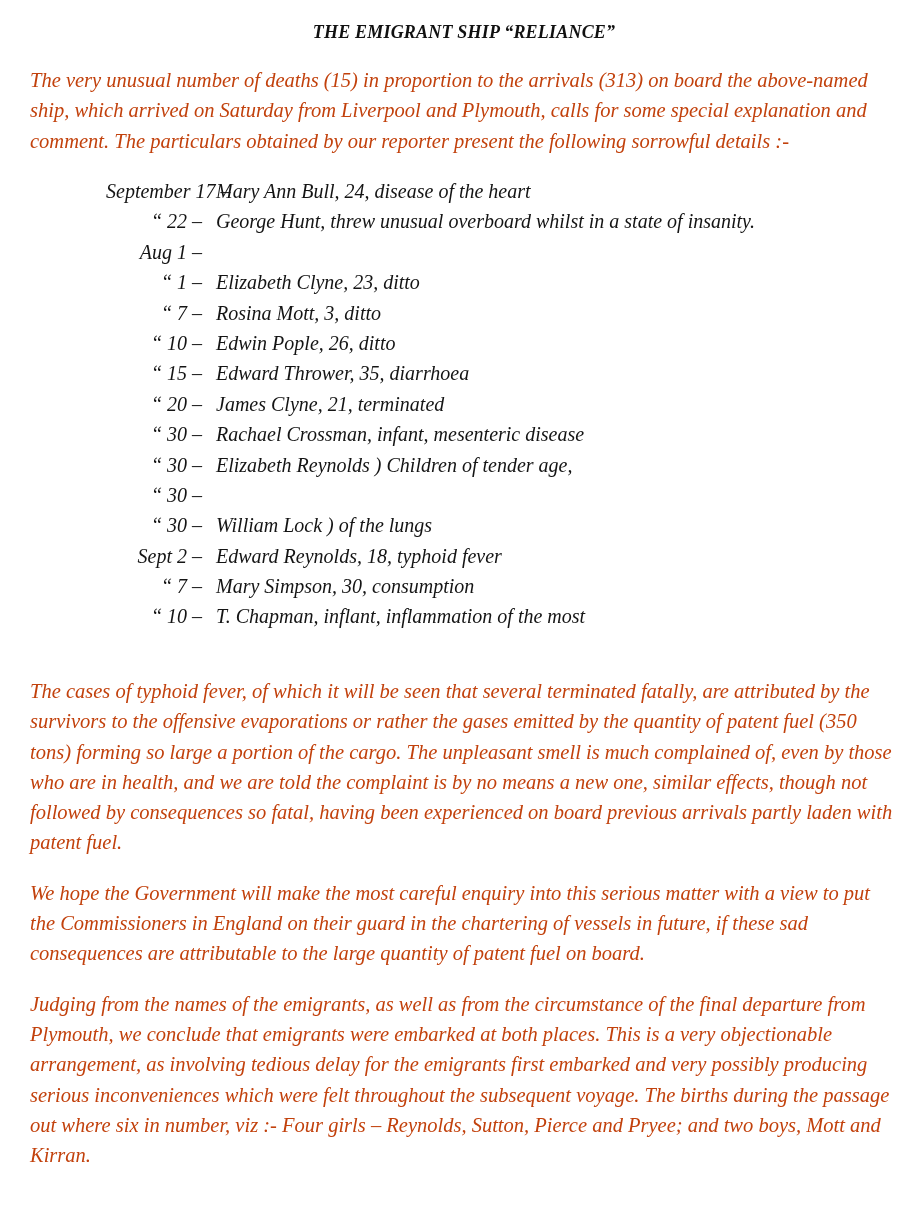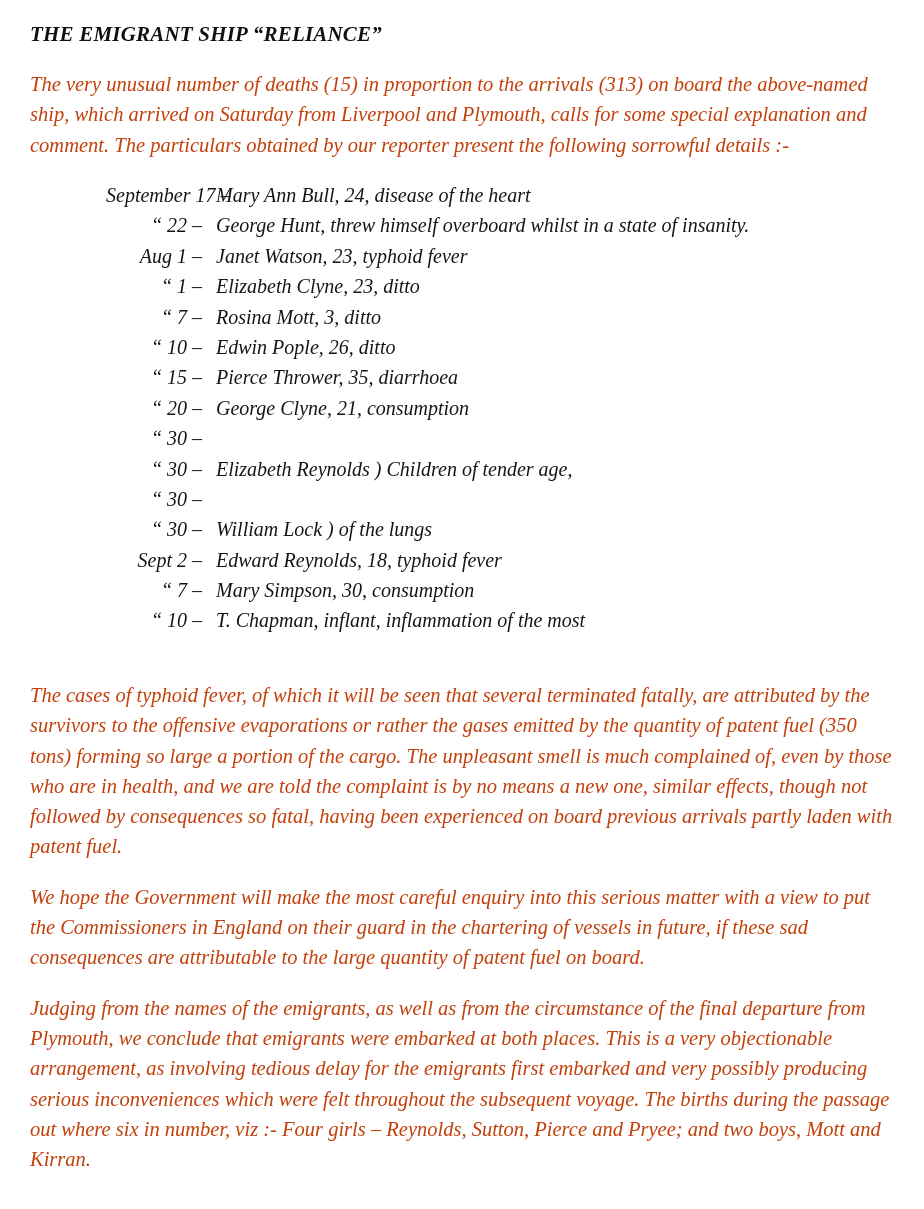--- a/index.html
+++ b/index.html
@@ -16,24 +16,25 @@
   .page {
     width: 924px;
     min-height: 1209px;
     box-sizing: border-box;
     padding: 18px 26px 10px 30px;
     background: #ffffff;
   }
   .doc-title {
     font-style: italic;
     font-weight: bold;
-    font-size: 21px;
+    font-size: 18px;
     letter-spacing: 0.2px;
     margin: 4px 0 22px 0;
     color: #111;
+    text-align: center;
   }
   p.para {
     font-style: italic;
     font-size: 20.5px;
     line-height: 1.48;
     margin: 0 0 20px 0;
     color: #c2410c;
     text-align: left;
   }
   .intro {
@@ -80,48 +81,48 @@
 
   <p class="para intro">The very unusual number of deaths (15) in proportion to the arrivals (313) on board the above-named ship, which arrived on Saturday from Liverpool and Plymouth, calls for some special explanation and comment.  The particulars obtained by our reporter present the following sorrowful details :-</p>
 
   <ul class="death-list">
     <li>
       <span class="date-col">September 17 –</span>
       <span class="entry-col">Mary Ann Bull, 24, disease of the heart</span>
     </li>
     <li>
       <span class="date-col">“ 22 –</span>
-      <span class="entry-col">George Hunt, threw himself overboard whilst in a state of insanity.</span>
+      <span class="entry-col">George Hunt, threw unusual overboard whilst in a state of insanity.</span>
     </li>
     <li>
       <span class="date-col">Aug 1 –</span>
-      <span class="entry-col">Janet Watson, 23, typhoid fever</span>
     </li>
     <li>
       <span class="date-col">“ 1 –</span>
       <span class="entry-col">Elizabeth Clyne, 23, ditto</span>
     </li>
     <li>
       <span class="date-col">“ 7 –</span>
       <span class="entry-col">Rosina Mott, 3, ditto</span>
     </li>
     <li>
       <span class="date-col">“ 10 –</span>
       <span class="entry-col">Edwin Pople, 26, ditto</span>
     </li>
     <li>
       <span class="date-col">“ 15 –</span>
-      <span class="entry-col">Pierce Thrower, 35, diarrhoea</span>
+      <span class="entry-col">Edward Thrower, 35, diarrhoea</span>
     </li>
     <li>
       <span class="date-col">“ 20 –</span>
-      <span class="entry-col">George Clyne, 21, consumption</span>
+      <span class="entry-col">James Clyne, 21, terminated</span>
     </li>
     <li>
       <span class="date-col">“ 30 –</span>
+      <span class="entry-col">Rachael Crossman, infant, mesenteric disease</span>
     </li>
     <li>
       <span class="date-col">“ 30 –</span>
       <span class="entry-col">Elizabeth Reynolds    )   Children of tender age,</span>
     </li>
     <li>
       <span class="date-col">“ 30 –</span>
     </li>
     <li>
       <span class="date-col">“ 30 –</span>

